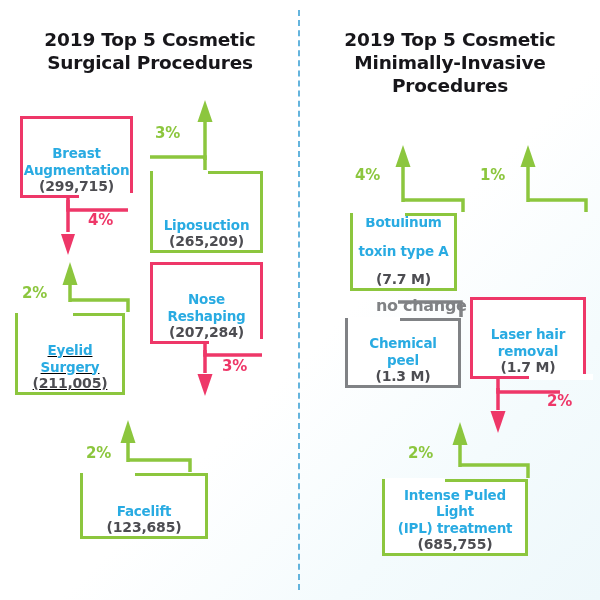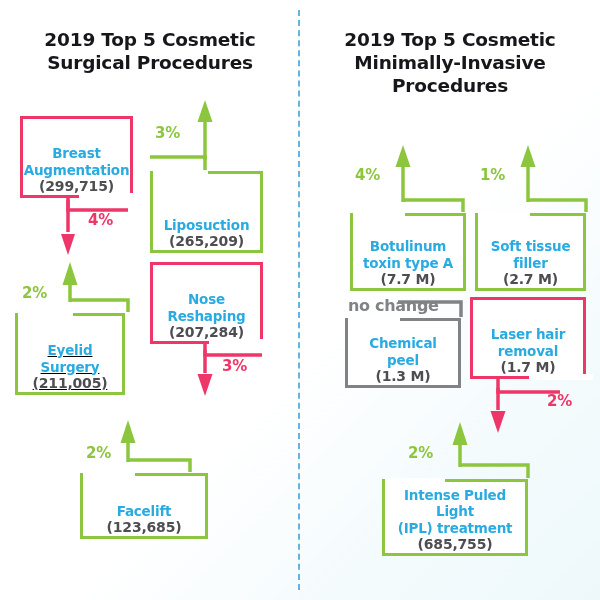--- a/index.html
+++ b/index.html
@@ -60,21 +60,21 @@
   .notch{position:absolute;background:#ffffff;}
 
   .pct{
     position:absolute;font-weight:bold;font-size:15px;letter-spacing:-.2px;
     white-space:nowrap;
   }
   .pct.green{color:#8cc63e;}
   .pct.pink {color:#ee3768;}
   .nochange{
     position:absolute;font-weight:bold;font-size:16px;color:#808285;
-    letter-spacing:-.3px;white-space:nowrap;
+    letter-spacing:-.3px;white-space:nowrap;margin-left:28px;
   }
   svg.conn{position:absolute;left:0;top:0;width:600px;height:600px;overflow:visible;pointer-events:none;}
 </style>
 </head>
 <body>
 
 <div id="stage">
   <div id="tex"></div>
 
   <div class="title" id="title-left">
@@ -187,34 +187,28 @@
   </div>
   <div class="pct pink" style="left:222px;top:357px;">3%</div>
 
   <div class="box green" style="left:80px;top:473px;width:128px;height:66px;">
     <span class="pname">Facelift</span>
     <span class="pval">(123,685)</span>
     <span class="notch" style="left:0px;top:-4px;width:52px;height:6px;"></span>
   </div>
   <div class="pct green" style="left:86px;top:444px;">2%</div>
 
-  <div class="box green" style="left:350px;top:213px;width:116px;height:78px;">
+  <div class="box green" style="left:350px;top:213px;width:107px;height:78px;gap:12px;">
     <span class="pname">Botulinum</span>
     <span class="pname">toxin type A</span>
     <span class="pval">(7.7 M)</span>
     <span class="notch" style="left:0px;top:-4px;width:52px;height:6px;"></span>
   </div>
   <div class="pct green" style="left:355px;top:166px;">4%</div>
 
-  <div class="box green" style="left:475px;top:213px;width:111px;height:78px;">
-    <span class="pname">Soft tissue</span>
-    <span class="pname">filler</span>
-    <span class="pval">(2.7 M)</span>
-    <span class="notch" style="left:0px;top:-4px;width:52px;height:6px;"></span>
-  </div>
   <div class="pct green" style="left:480px;top:166px;">1%</div>
 
   <div class="box gray" style="left:345px;top:318px;width:116px;height:70px;">
     <span class="pname">Chemical</span>
     <span class="pname">peel</span>
     <span class="pval">(1.3 M)</span>
     <span class="notch" style="left:0px;top:-4px;width:52px;height:6px;"></span>
   </div>
   <div class="nochange" style="left:348px;top:296px;">no change</div>
 

